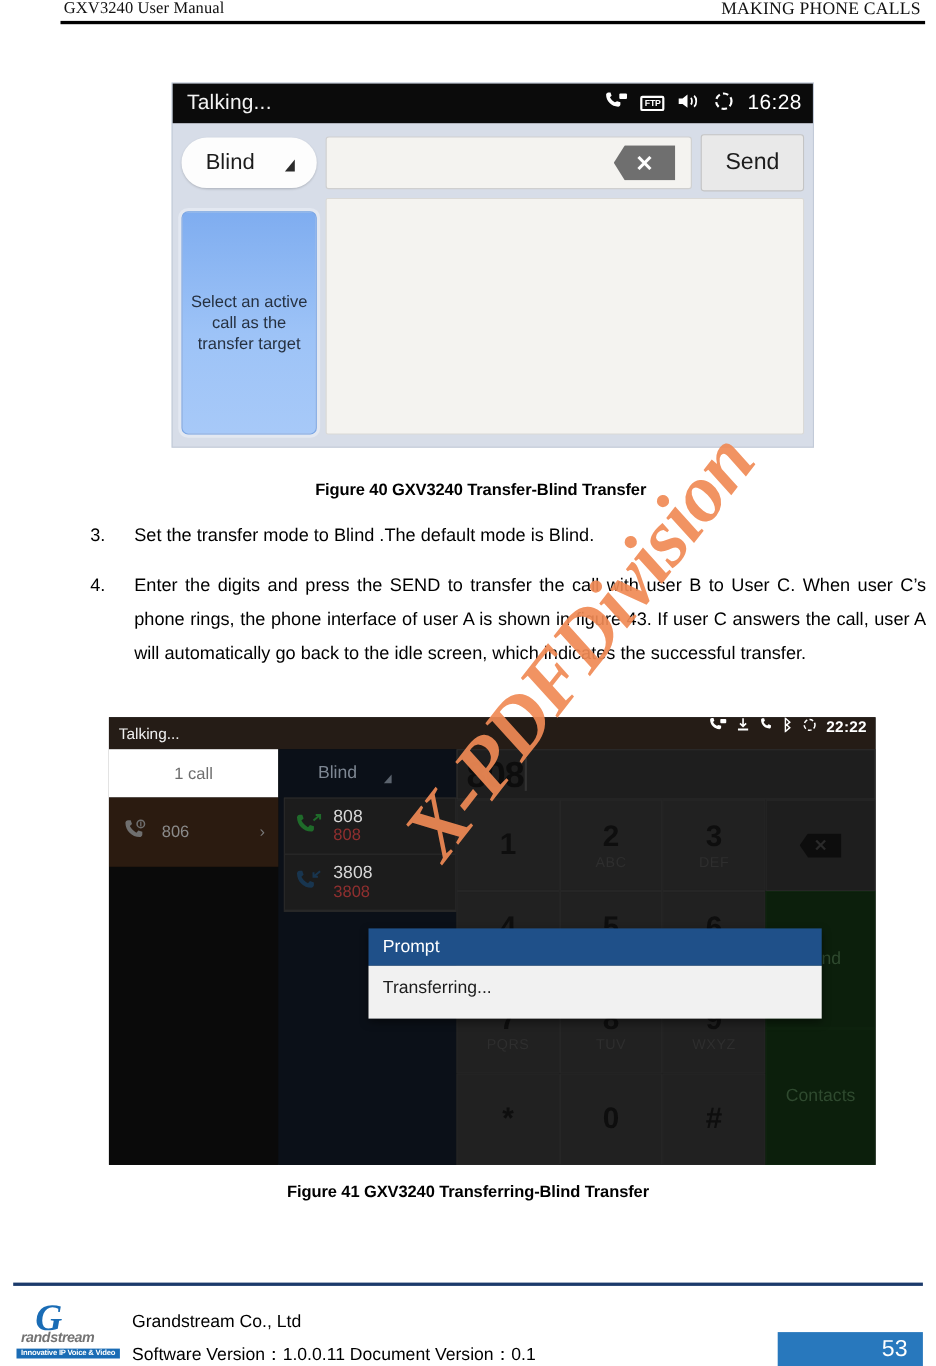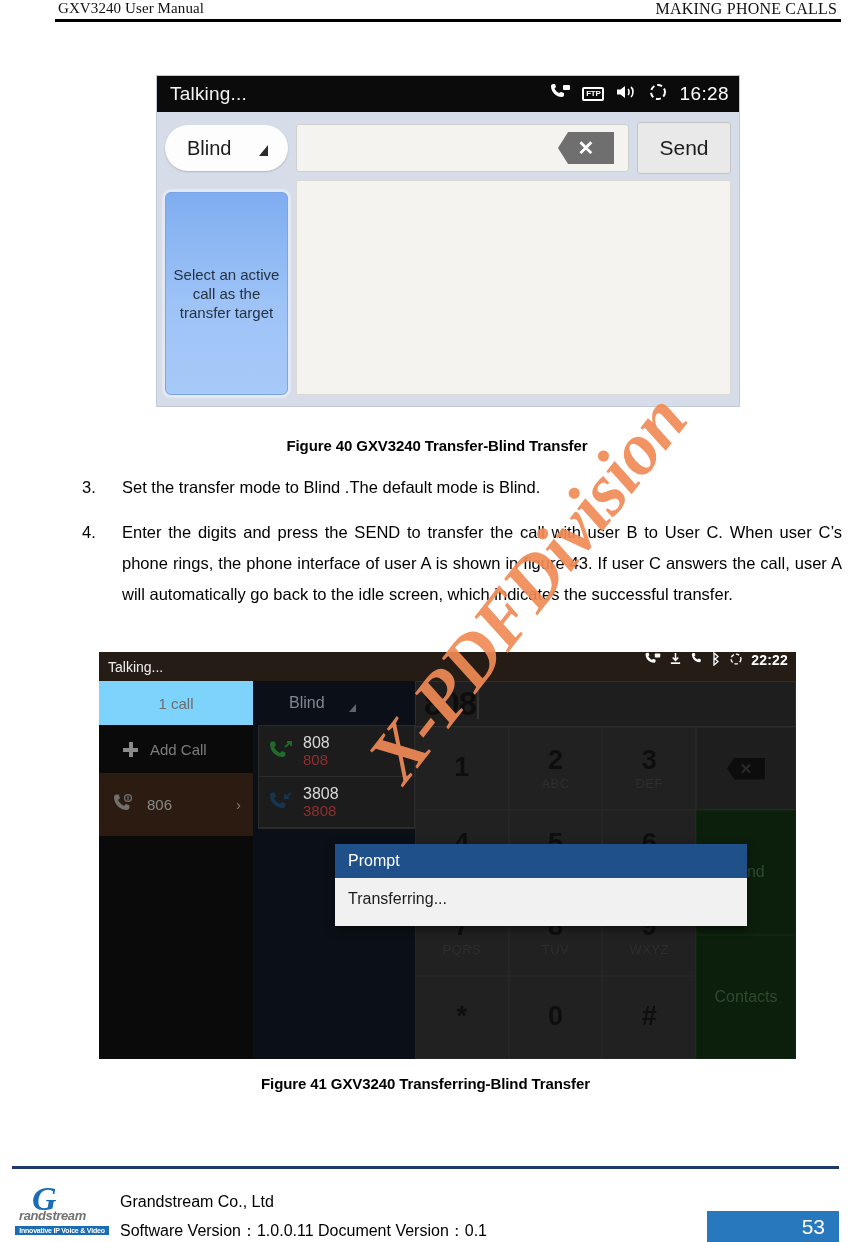--- a/index.html
+++ b/index.html
@@ -133,21 +133,21 @@
     color: #fff; font-size: 13px;
   }
   .s2-clock { color: #fff; font-size: 14px; font-weight: bold; letter-spacing: .2px; }
 
   .s2-main { display: flex; height: 378px; }
 
   
   .s2-side { width: 154px; background: #0a0a0a; }
   .side-1call {
     height: 44px; display: flex; align-items: center; justify-content: center;
-    color: #6d6d6d; font-size: 15px; background: #7dd3fc;
+    color: #6d6d6d; font-size: 15px; background: #ffffff;
   }
   .side-addcall {
     height: 48px; display: flex; align-items: center; gap: 12px;
     padding-left: 24px; color: #7c7c7c; font-size: 15px;
   }
   .plus-ico {
     position: relative; width: 15px; height: 15px;
   }
   .plus-ico:before, .plus-ico:after {
     content: ""; position: absolute; background: #8a8a8a;
@@ -396,24 +396,20 @@
           </svg>
       </span>
       <span class="s2-clock">22:22</span>
     </div>
   </div>
 
   <div class="s2-main">
 
     <div class="s2-side">
       <div class="side-1call">1 call</div>
-      <div class="side-addcall">
-        <i class="plus-ico"></i>
-        <span>Add Call</span>
-      </div>
       <div class="side-active">
         <span>
           <svg width="26" height="20" viewBox="0 0 26 20">
               <path d="M3 4c0-1.2 1.2-2.4 2.4-2.4L7.8 1.6 9 5.2 7 7c1.4 2.6 3.4 4.6 6 6l1.8-2 3.6 1.2 0 2.4c0 1.2-1.2 2.4-2.4 2.4C8.8 17 3 11 3 4z" fill="#6f6f6f"></path>
               <circle cx="17" cy="5" r="3.4" fill="none" stroke="#6f6f6f" stroke-width="1.4"></circle>
               <path d="M17 2.8v4.4" stroke="#6f6f6f" stroke-width="1.2"></path>
             </svg>
         </span>
         <span class="num">806</span>
         <span class="chev">›</span>

